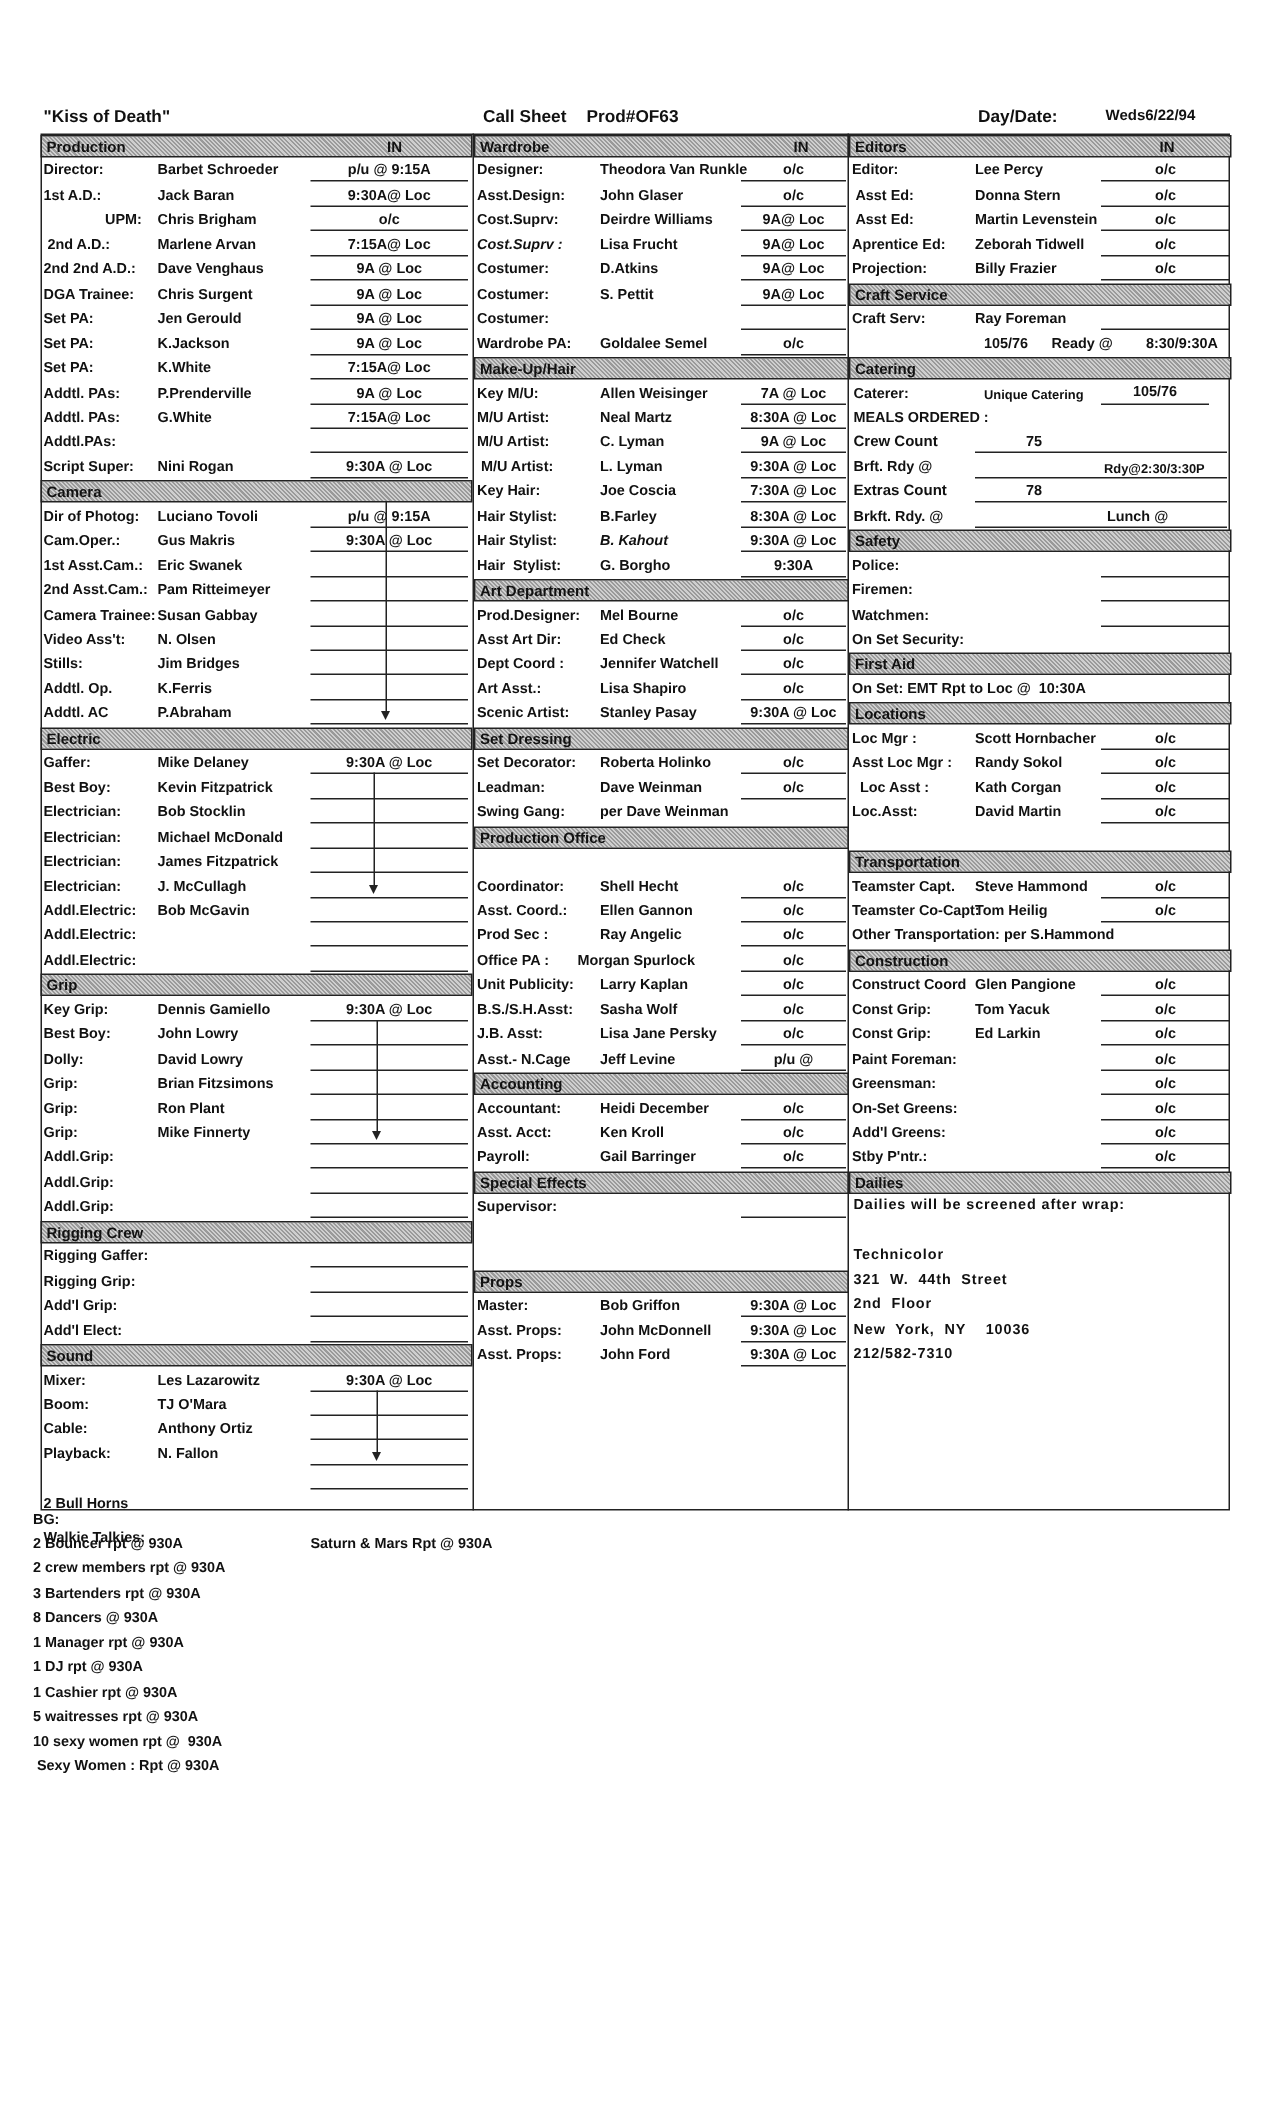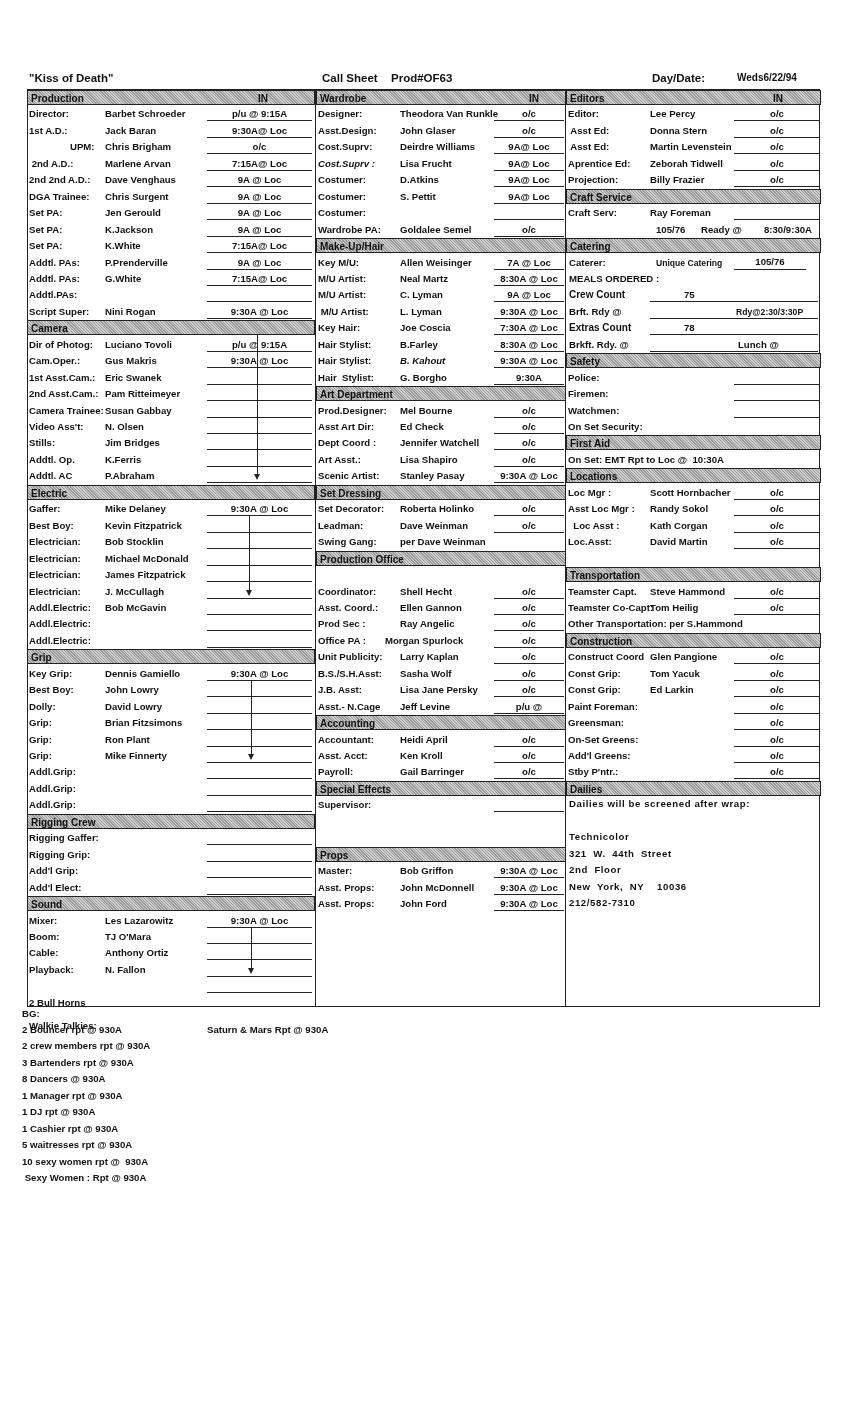--- a/index.html
+++ b/index.html
@@ -444,21 +444,21 @@
       <span class="in" style="left: 178px; width: 70px;">o/c</span>
     </div>
     <div class="row" style="top: 609.65px;">
       <span class="lbl" style="white-space: pre;">Asst.- N.Cage</span>
       <span class="nm" style="left: 84px;">Jeff Levine</span>
       <span class="in" style="left: 178px; width: 70px;">p/u @</span>
     </div>
     <div class="hdr" style="top: 626.1px;"><span>Accounting</span></div>
     <div class="row" style="top: 642.55px;">
       <span class="lbl" style="white-space: pre;">Accountant:</span>
-      <span class="nm" style="left: 84px;">Heidi April</span>
+      <span class="nm" style="left: 84px;">Heidi December</span>
       <span class="in" style="left: 178px; width: 70px;">o/c</span>
     </div>
     <div class="row" style="top: 659px;">
       <span class="lbl" style="white-space: pre;">Asst. Acct:</span>
       <span class="nm" style="left: 84px;">Ken Kroll</span>
       <span class="in" style="left: 178px; width: 70px;">o/c</span>
     </div>
     <div class="row" style="top: 675.45px;">
       <span class="lbl" style="white-space: pre;">Payroll:</span>
       <span class="nm" style="left: 84px;">Gail Barringer</span>

